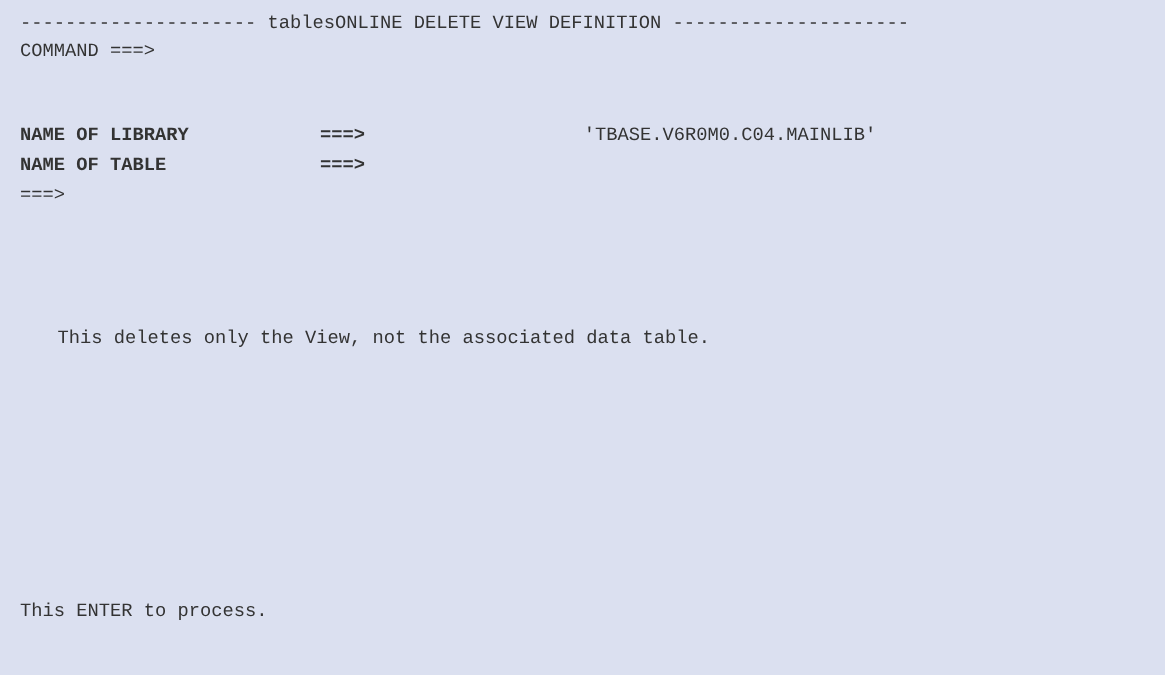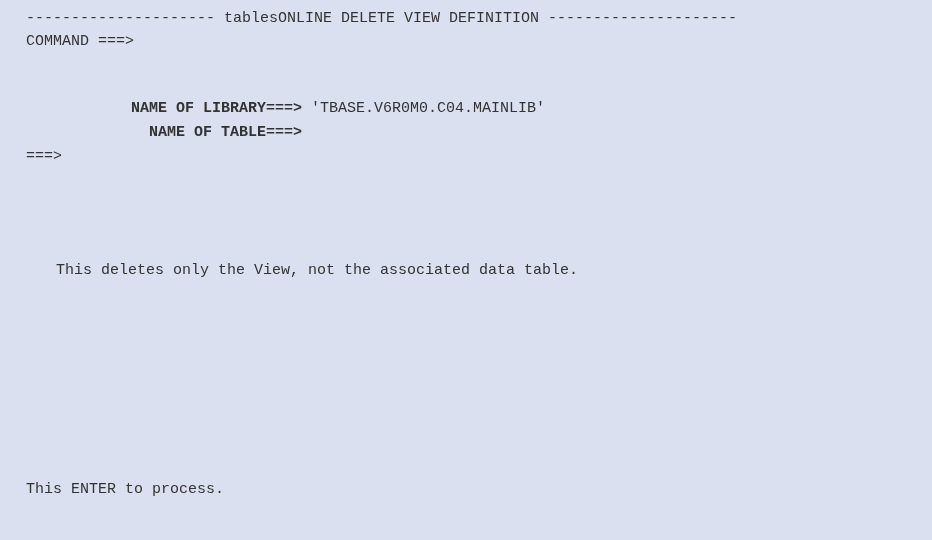--- a/index.html
+++ b/index.html
@@ -11,21 +11,21 @@
       background-color: #dbe0f0;
       font-family: 'Courier New', Courier, monospace;
       font-size: 15px;
       color: #333;
       width: 932px;
       height: 540px;
       padding: 10px 0 0 0;
       overflow: hidden;
     }
     .screen {
-      padding: 0 26px;
+      padding: 0 16px;
     }
     .title-line {
       text-align: left;
       white-space: pre;
       margin-bottom: 6px;
     }
     .command-line {
       margin-bottom: 48px;
       display: flex;
     }
@@ -42,40 +42,40 @@
       width: 600px;
     }
     .field-row {
       display: flex;
       margin-bottom: 3px;
       line-height: 1.4;
     }
     .field-label {
       width: 240px;
       white-space: pre;
-      text-align: right;
     }
     .field-label.bold {
       font-weight: bold;
     }
     .field-arrow {
       white-space: pre;
     }
     .field-arrow.bold {
       font-weight: bold;
     }
     .field-value {
       background: transparent;
       border: none;
       font-family: inherit;
       font-size: inherit;
       color: inherit;
       outline: none;
       width: 400px;
       white-space: pre;
+      text-align: right;
     }
     .info-text {
       margin-top: 95px;
       margin-left: 30px;
       margin-bottom: 200px;
     }
     .footer-text {
       line-height: 1.4;
     }
   </style>

